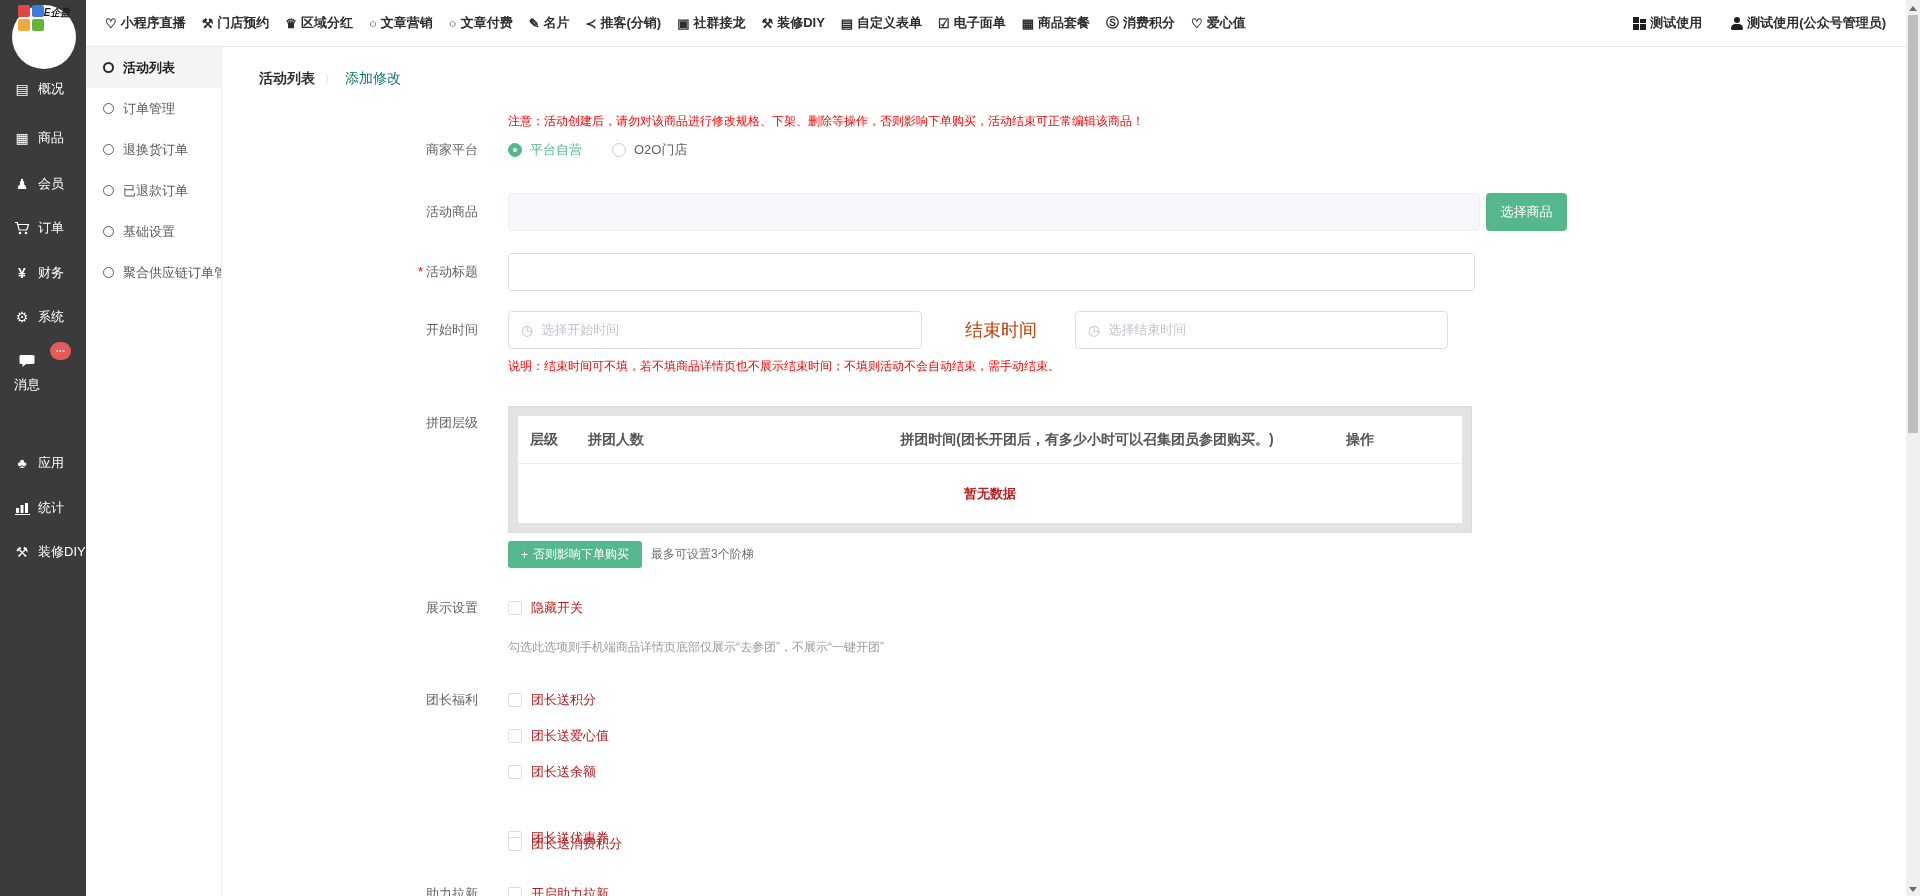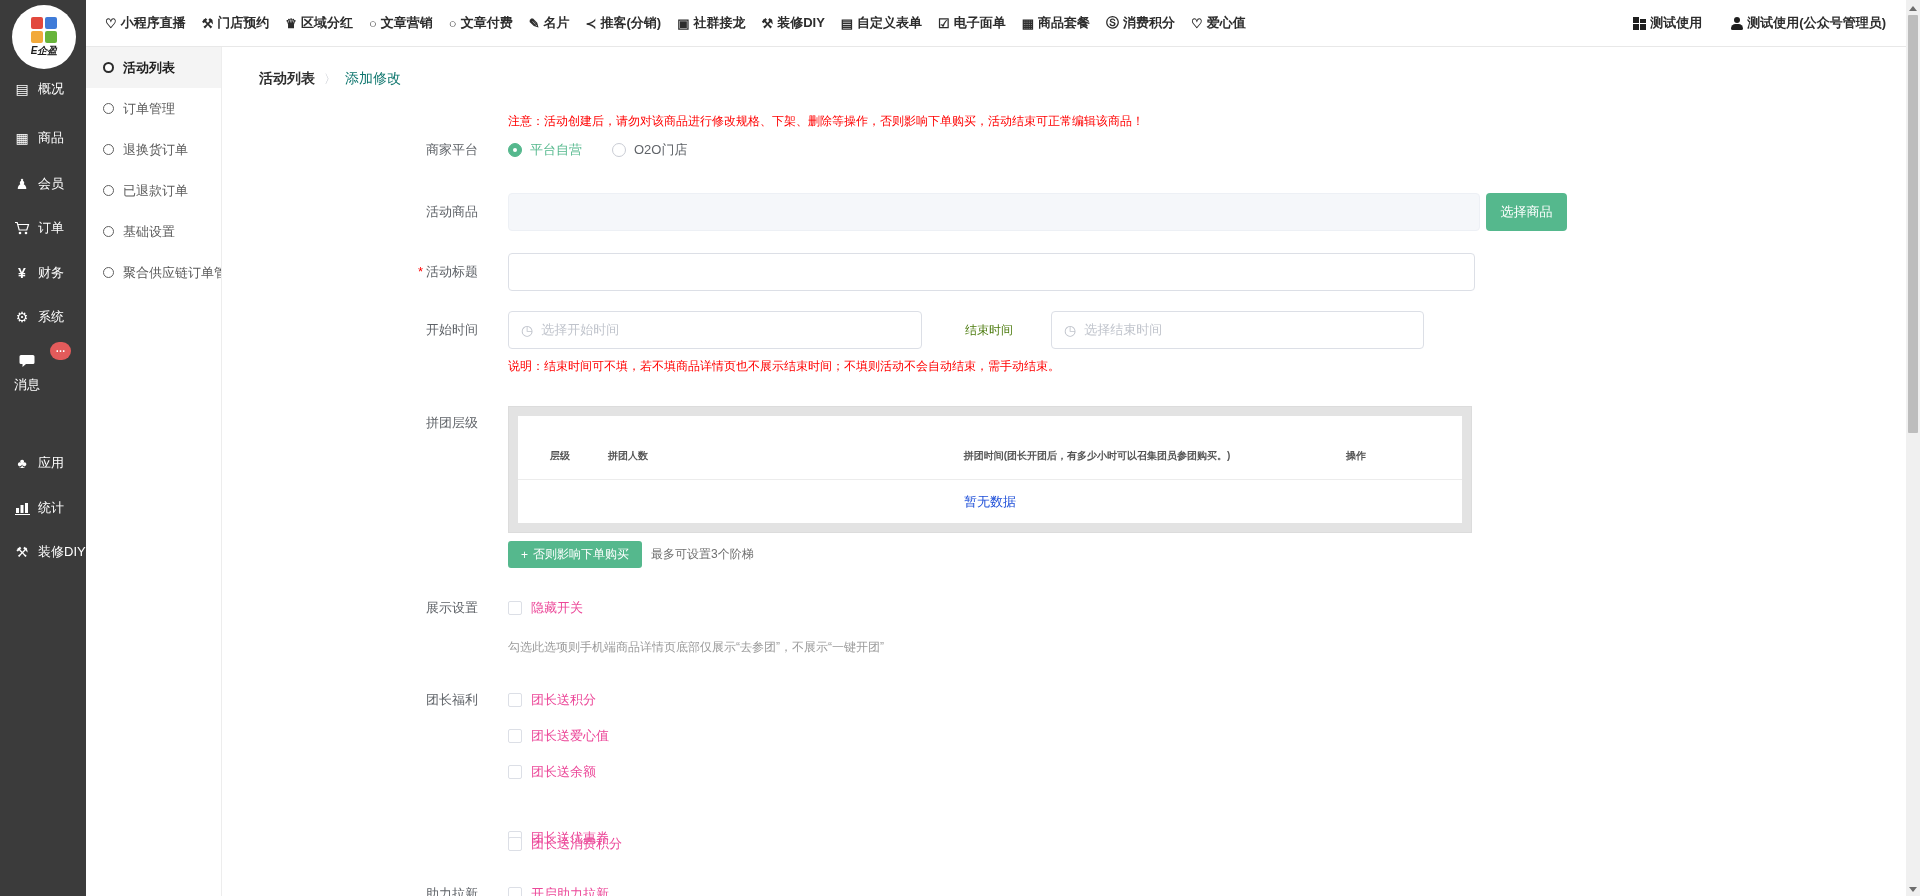--- a/index.html
+++ b/index.html
@@ -3,21 +3,21 @@
 <meta charset="utf-8">
 <style>
   * { margin:0; padding:0; box-sizing:border-box; }
   html,body { width:1920px; height:896px; overflow:hidden; }
   body { font-family:"Liberation Sans", sans-serif; background:#fff; }
   .app { position:relative; width:1920px; height:896px; overflow:hidden; background:#fff; }
 
   
   .side { position:absolute; left:0; top:0; width:86px; height:896px; background:#3b3b3b; z-index:5; }
   .logo { position:absolute; left:12px; top:5px; width:64px; height:64px; border-radius:50%; background:#fff;
-          display:flex; flex-direction:column; align-items:center; justify-content:center; }
+          display:flex; flex-direction:row; align-items:flex-start; justify-content:center; }
   .logo-mark { width:26px; height:26px; display:grid; grid-template-columns:12px 12px; grid-template-rows:12px 12px; gap:2px; }
   .logo-mark i { border-radius:2px; }
   .lm1{background:#e2483d;} .lm2{background:#3f7bd8;} .lm3{background:#f2a93b;} .lm4{background:#67b43a;}
   .logo-text { font-size:10px; font-weight:bold; font-style:italic; color:#1c1c1c; margin-top:1px; letter-spacing:0; }
   .side-item { position:absolute; left:14px; height:18px; display:flex; align-items:center; gap:8px;
                color:#fff; font-size:13px; white-space:nowrap; cursor:pointer; }
   .side-ic { width:16px; display:inline-flex; justify-content:center; font-size:14px; color:#fff; }
   .badge { position:absolute; left:50px; top:342px; min-width:21px; height:18px; border-radius:9px;
            background:#e35b5b; color:#fff; font-size:10px; font-weight:bold; line-height:13px; text-align:center; z-index:6; }
 
@@ -70,28 +70,28 @@
          align-items:center; padding:0 12px; font-size:13px; color:#c0c4cc; }
   .inp.gray { background:#f5f7fa; border-color:#edf0f5; }
   .clock { font-size:14px; color:#c0c4cc; margin-right:8px; }
   .btn-green { background:#55b88d; color:#fff; border:none; border-radius:4px; font-size:13px; cursor:pointer;
                font-family:"Liberation Sans",sans-serif; }
   .btn-select { width:81px; height:38px; margin-left:6px; flex:none; }
   .btn-add { height:27px; padding:0 13px; border-radius:3px; font-size:12px; display:flex; align-items:center; gap:5px; }
 
   .levels-box { width:964px; height:127px; background:#e3e3e3; border:1px solid #dcdcdc; padding:9px; }
   .levels-inner { width:100%; height:100%; background:#fff; display:flex; flex-direction:column; }
-  .lv-head { height:48px; display:flex; align-items:center; border-bottom:1px solid #ececec; padding-left:32px;
-             font-size:10px; color:#555; font-weight:bold;margin-top:16px; }
+  .lv-head { height:48px; display:flex; align-items:center; border-bottom:1px solid #ececec; padding-left:12px;
+             font-size:14px; color:#555; font-weight:bold; }
   .lv-c1 { width:58px; } .lv-c2 { width:240px; } .lv-c3 { flex:1; text-align:center; } .lv-c4 { width:116px; }
-  .lv-empty { flex:1; display:flex; align-items:center; justify-content:center; color:#1d4ed8; font-size:13px; }
+  .lv-empty { flex:1; display:flex; align-items:center; justify-content:center; color:#b91c1c; font-size:13px;font-weight:bold; }
   .add-hint { margin-left:9px; font-size:12px; color:#6f6f6f; }
 
   .cb { width:14px; height:14px; border:1px solid #dcdfe6; border-radius:2px; background:#fff; flex:none; }
-  .cb-opt { display:flex; align-items:center; gap:9px; font-size:13px; color:#ec4899; cursor:pointer; }
+  .cb-opt { display:flex; align-items:center; gap:9px; font-size:13px; color:#b91c1c; cursor:pointer; }
 
   
   .sb { position:absolute; right:0; top:0; width:14px; height:896px; background:#f0f0f0; z-index:10; }
   .sb-up { position:absolute; top:6px; left:3px; width:0; height:0; border-left:4px solid transparent;
            border-right:4px solid transparent; border-bottom:5px solid #6d6d6d; }
   .sb-down { position:absolute; bottom:4px; left:3px; width:0; height:0; border-left:4px solid transparent;
              border-right:4px solid transparent; border-top:5px solid #6d6d6d; }
   .sb-thumb { position:absolute; left:2px; top:15px; width:10px; height:418px; background:#bdbdbd; border-radius:1px; }
 </style>
 </head>
@@ -312,21 +312,21 @@
         </div>
     </div>
 
     <div class="r" style="top:264px;height:38px;">
       <div class="form-label">开始时间</div>
       <div class="inp" style="width:414px;">
         <span class="clock">◷</span>
         <span>选择开始时间</span>
       </div>
       <div style="width:43px;"></div>
-      <div style="font-size:12px;color:#4d7c0f;white-space:nowrap;">结束时间</div>
+      <div style="font-size:18px;color:#c2410c;white-space:nowrap;">结束时间</div>
       <div style="width:38px;"></div>
       <div class="inp" style="width:373px;">
         <span class="clock">◷</span>
         <span>选择结束时间</span>
       </div>
     </div>
 
     <div class="r" style="top:311px;">
       <div class="form-label"></div>
       <div class="red-note">说明：结束时间可不填，若不填商品详情页也不展示结束时间；不填则活动不会自动结束，需手动结束。</div>

